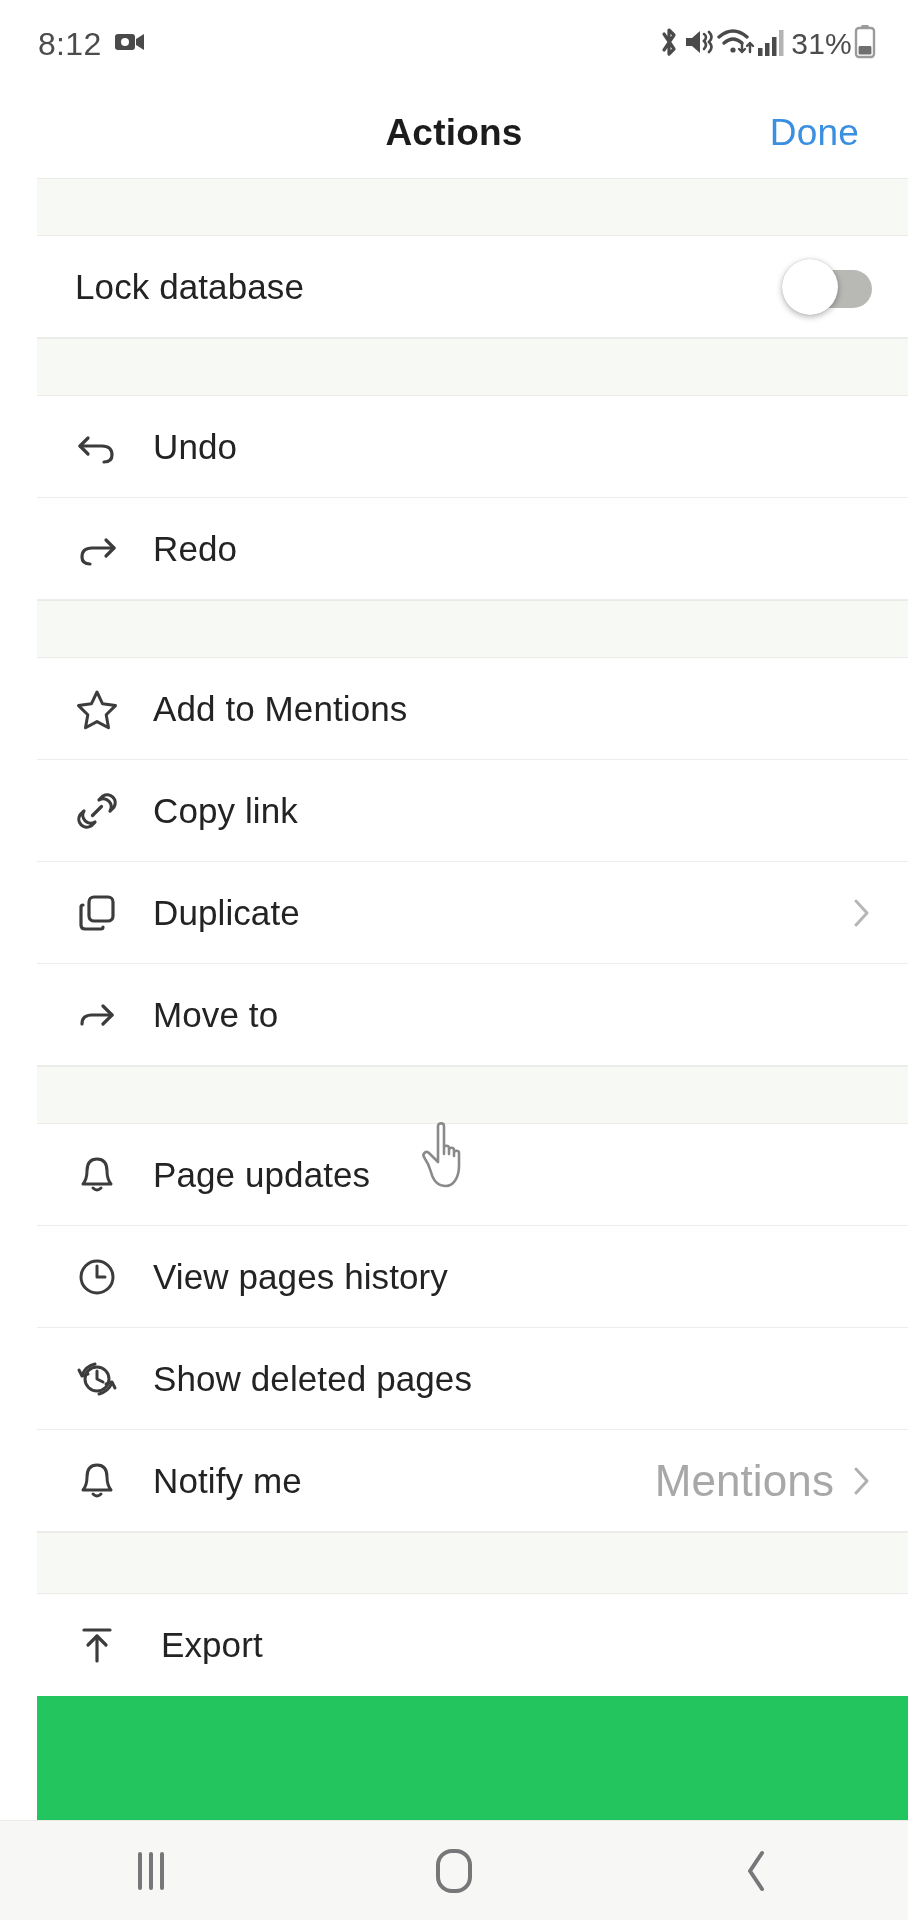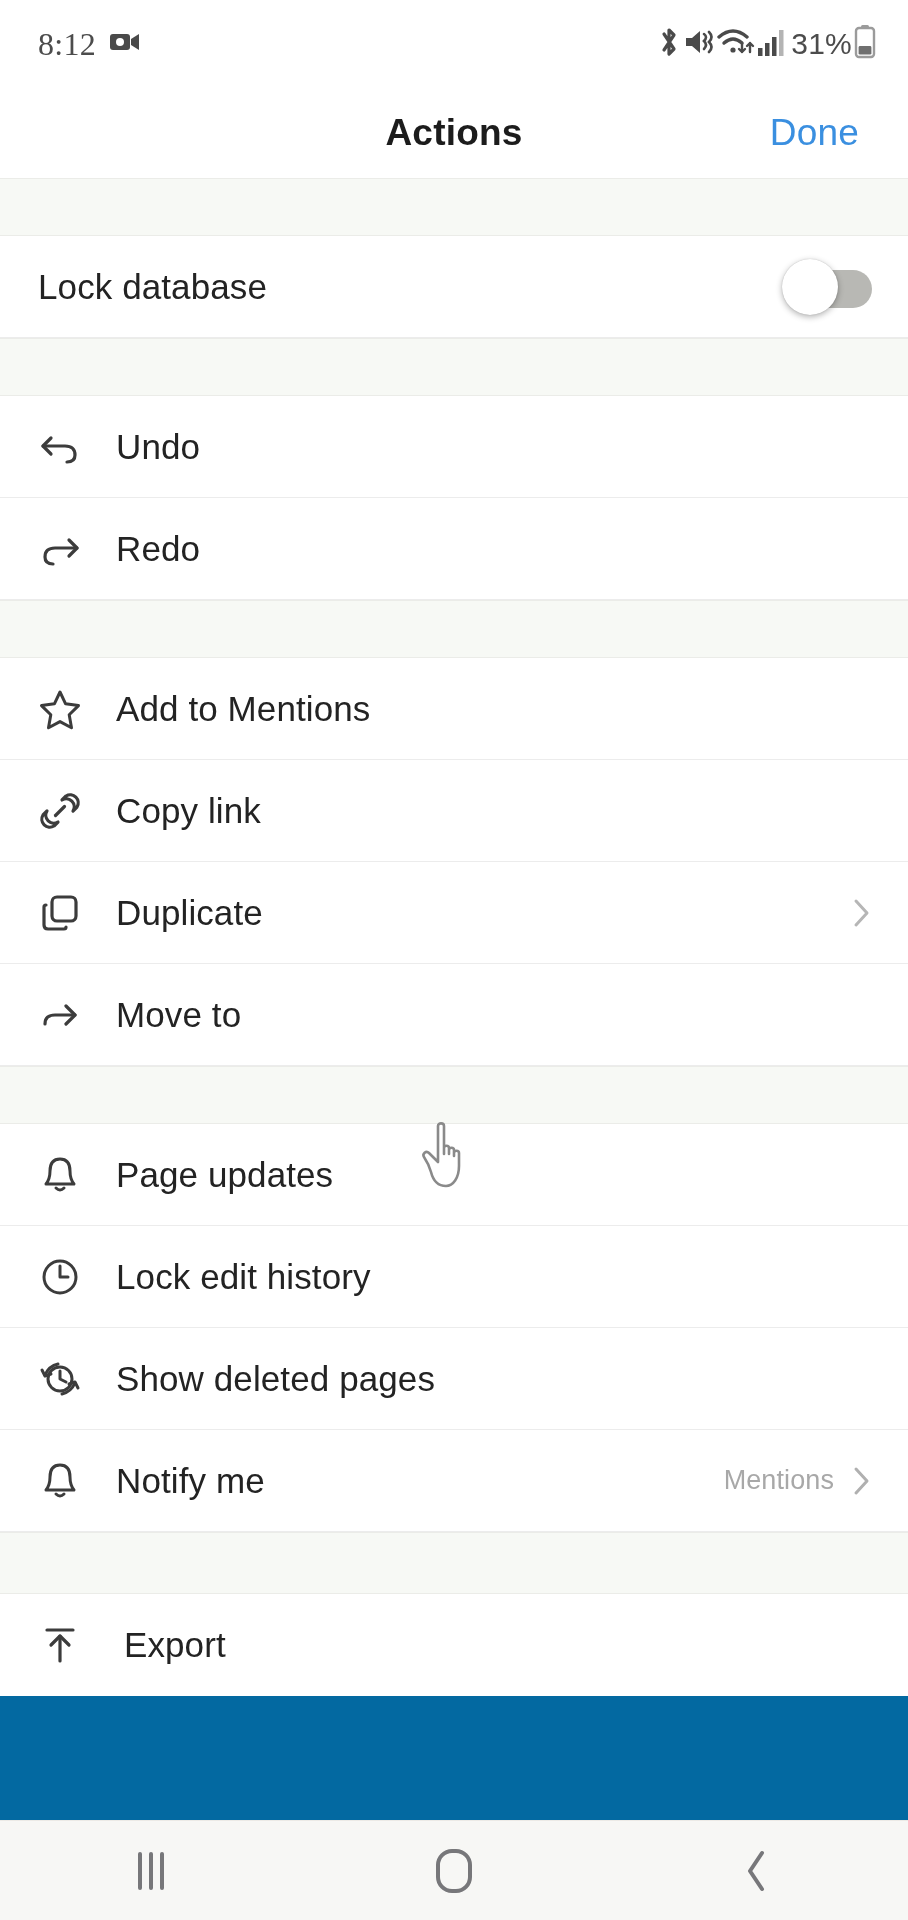--- a/index.html
+++ b/index.html
@@ -34,21 +34,21 @@
   }
   .sb-left {
     display: flex;
     align-items: center;
     gap: 14px;
   }
   .sb-clock {
     font-size: 32px;
     letter-spacing: 0.3px;
     color: #4c4c4c;
-    font-family: Liberation Serif, serif;
+    font-family: Liberation Sans, sans-serif;
     text-align: center;
   }
   .sb-spacer { flex: 1 1 auto; }
   .sb-right {
     display: flex;
     align-items: center;
     gap: 2px;
   }
   .sb-batt-text {
     font-size: 30px;
@@ -82,22 +82,23 @@
     font-size: 37px;
     color: #3a8fe0;
     font-weight: 500;
     letter-spacing: 0.2px;
     cursor: pointer;
   }
 
   
   .sheet {
     flex: 1 1 auto;
-    background: #0369a1;
+    background: #22c55e;
     overflow: hidden;
+    margin-left: 37px;
   }
 
   .gap {
     height: 58px;
     background: #f7f9f5;
     border-top: 1px solid #ebece8;
     border-bottom: 1px solid #ebece8;
   }
   .gap.tall { height: 62px; }
 
@@ -124,21 +125,21 @@
     font-size: 35px;
     color: #232323;
     letter-spacing: 0.1px;
     margin-left: 26px;
     white-space: nowrap;
   }
   .row-label.noicon { margin-left: 0; }
   .row-fill { flex: 1 1 auto; }
 
   .row-value {
-    font-size: 27px;
+    font-size: 44px;
     color: #a8a8a8;
     margin-right: 16px;
     letter-spacing: 0.1px;
     text-align: right;
   }
   .chev {
     color: #b6b6b6;
     display: flex;
     align-items: center;
   }
@@ -386,21 +387,21 @@
       <span class="row-label">Page updates</span>
     </div>
 
     <div class="row">
       <span class="row-icon">
         <svg width="44" height="44" viewBox="0 0 44 44">
           <circle cx="22" cy="22" r="16" fill="none" stroke="#3c3c3c" stroke-width="3"></circle>
           <path d="M22 11 L22 22 L30 22" fill="none" stroke="#3c3c3c" stroke-width="3" stroke-linecap="round" stroke-linejoin="round"></path>
         </svg>
       </span>
-      <span class="row-label">Lock edit history</span>
+      <span class="row-label">View pages history</span>
     </div>
 
     <div class="row">
       <span class="row-icon">
         <svg width="44" height="44" viewBox="0 0 44 44">
           <circle cx="22" cy="22" r="12" fill="none" stroke="#3c3c3c" stroke-width="3"></circle>
           <path d="M22 14 L22 22 L28 25" fill="none" stroke="#3c3c3c" stroke-width="3" stroke-linecap="round" stroke-linejoin="round"></path>
           <path d="M7 18 Q11 9 20 7" fill="none" stroke="#3c3c3c" stroke-width="3" stroke-linecap="round"></path>
           <path d="M4 13 L7 19 L13 17" fill="none" stroke="#3c3c3c" stroke-width="3" stroke-linecap="round" stroke-linejoin="round"></path>
           <path d="M37 26 Q33 35 24 37" fill="none" stroke="#3c3c3c" stroke-width="3" stroke-linecap="round"></path>

